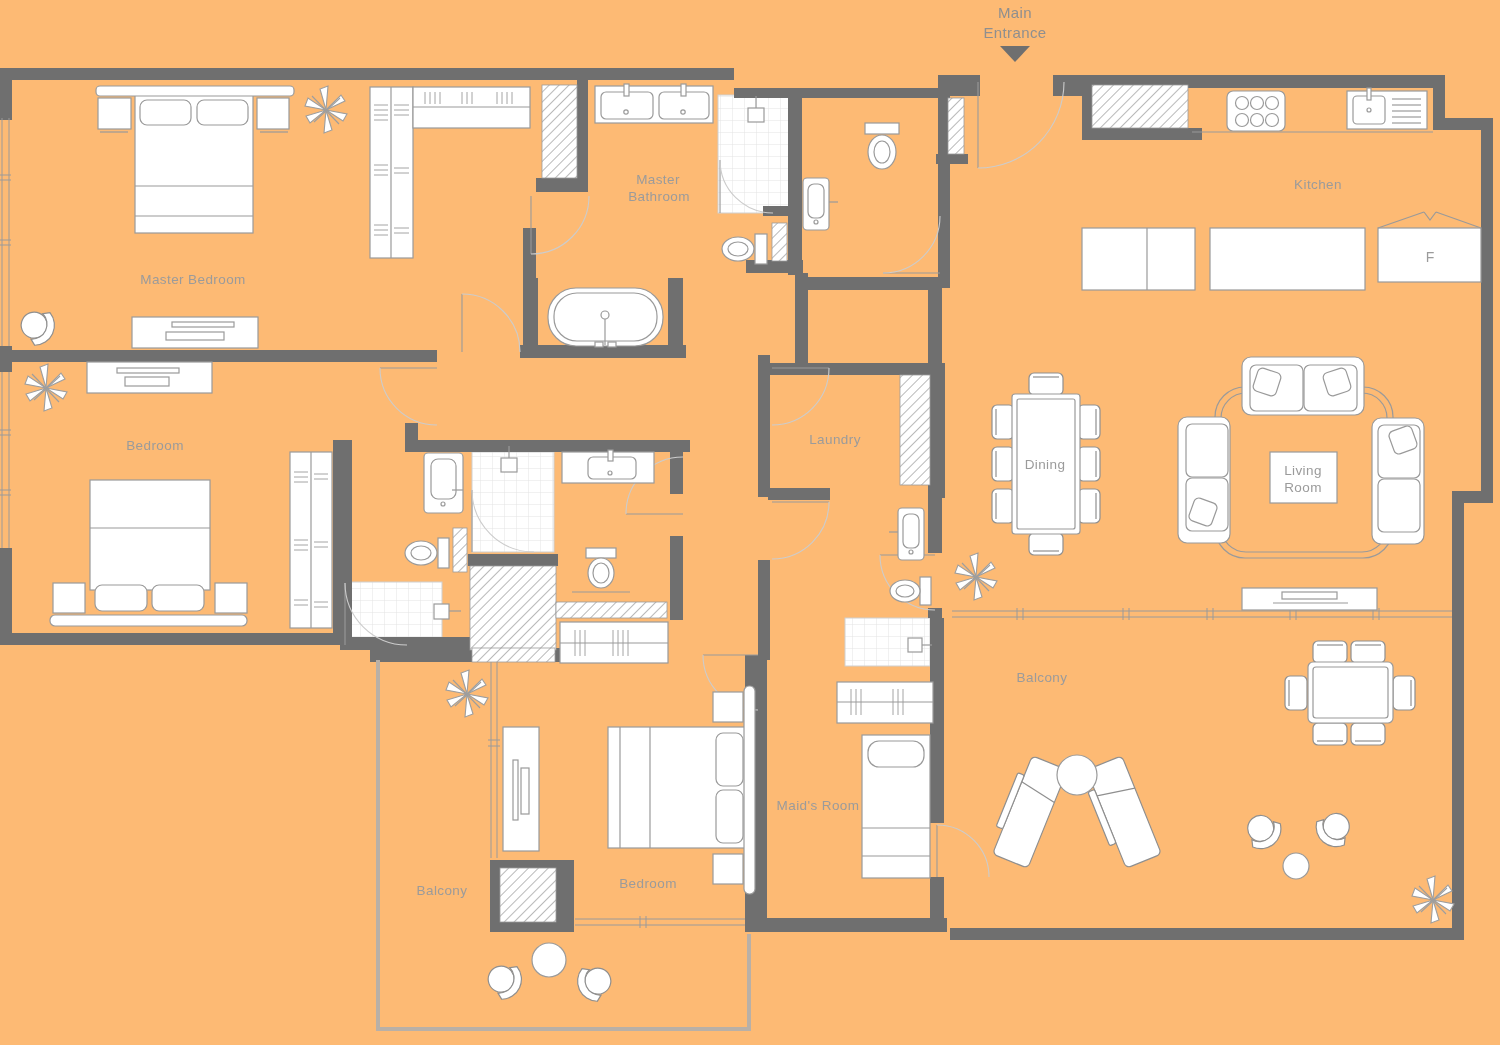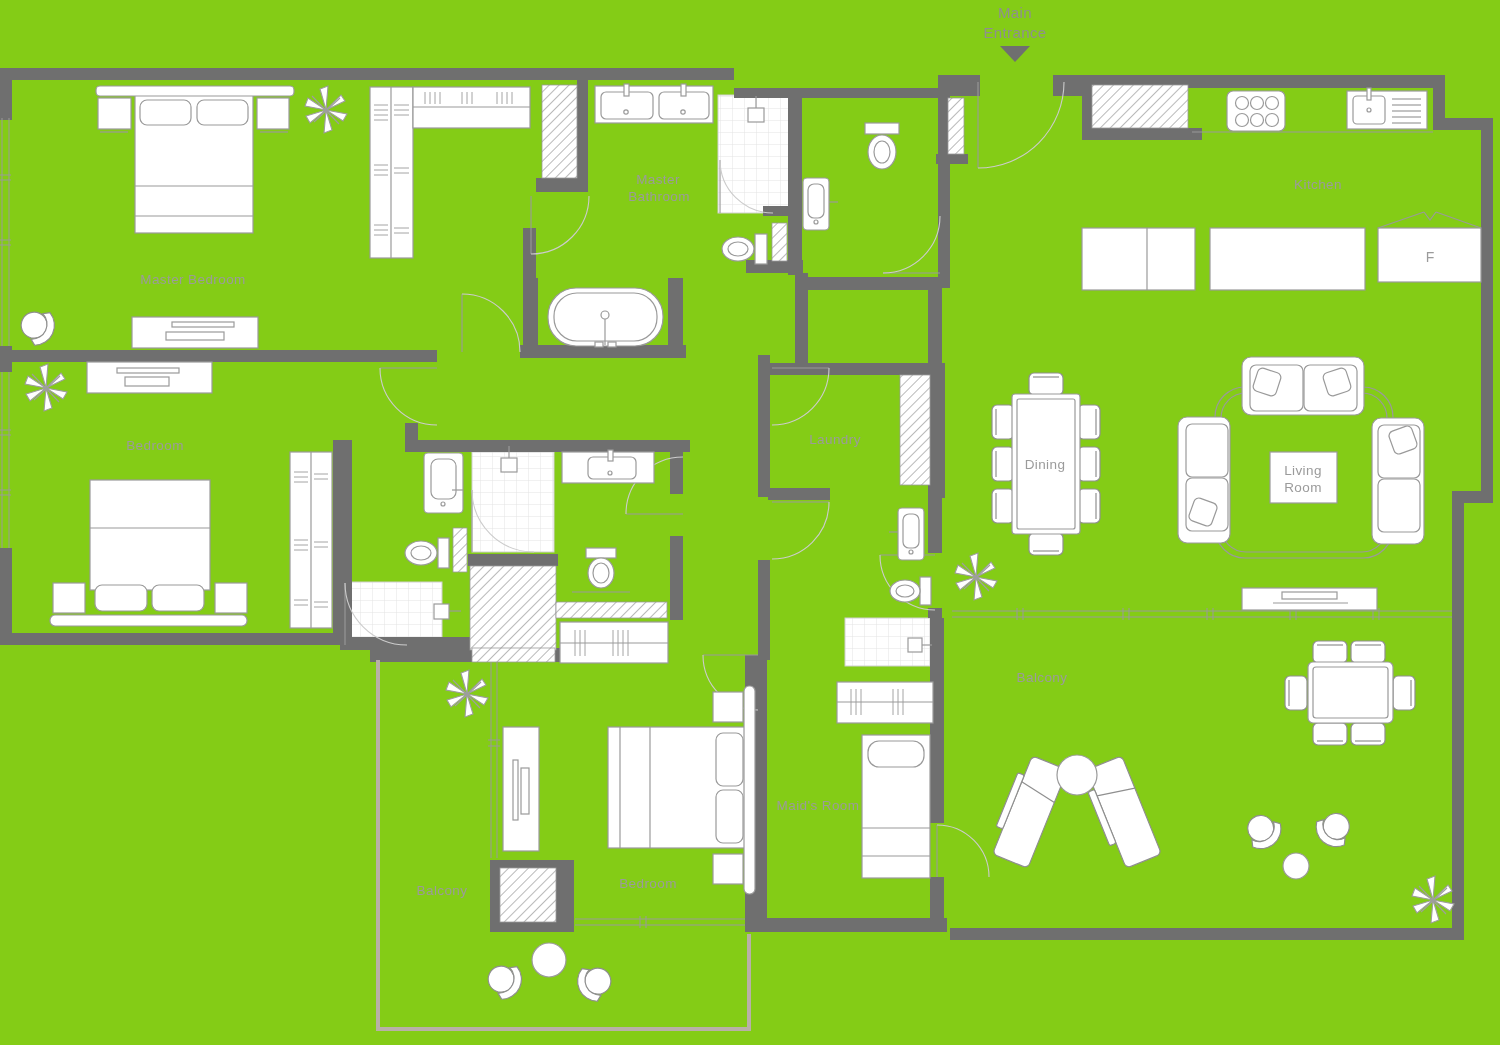--- a/index.html
+++ b/index.html
@@ -1,16 +1,16 @@
 <!DOCTYPE html>
 <html><head>
 <meta charset="utf-8">
 <style>
   html,body{margin:0;padding:0;background:#ffffff;}
-  .stage{position:relative;width:1500px;height:1045px;background:#84cc16;overflow:hidden;}
+  .stage{position:relative;width:1500px;height:1045px;background:#fdba74;overflow:hidden;}
   svg{display:block;}
   .lbl{font:13.5px "Liberation Sans",sans-serif;fill:#9b9b9b;letter-spacing:.4px;text-anchor:middle;}
   .lbl-lg{font:15px "Liberation Sans",sans-serif;fill:#8f8f8f;letter-spacing:.4px;text-anchor:middle;}
   .lbl-sm{font:14px "Liberation Sans",sans-serif;fill:#9b9b9b;text-anchor:middle;}
 </style>
 </head>
 <body>
 
 <div class="stage">
 <svg width="1500" height="1045" viewBox="0 0 1500 1045">

